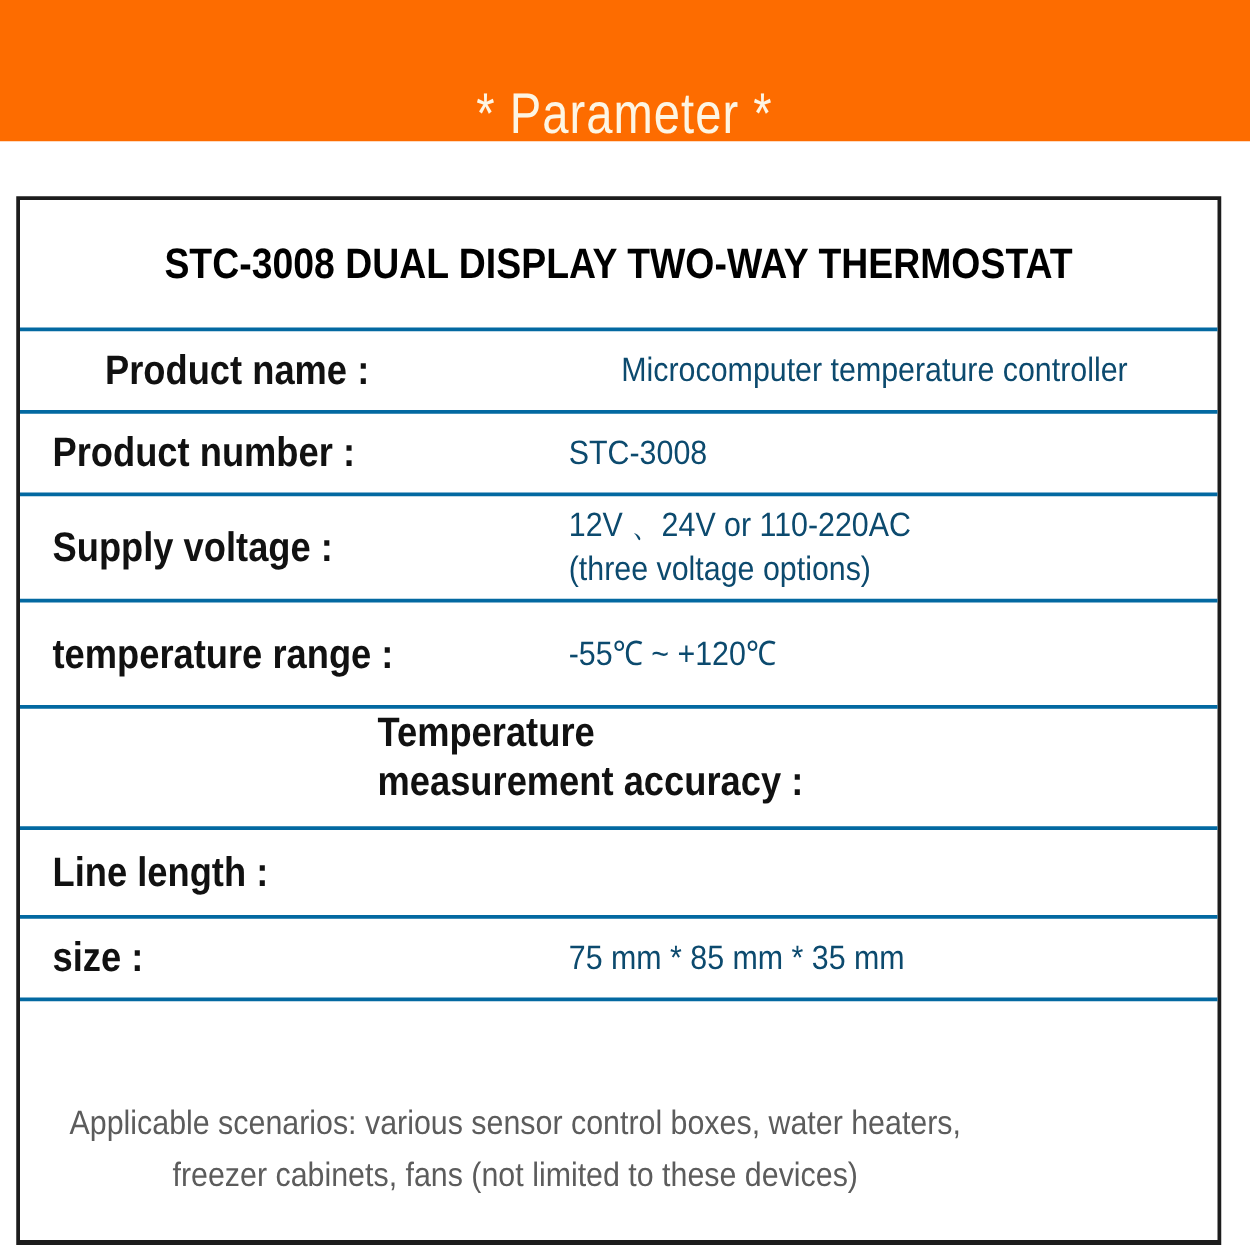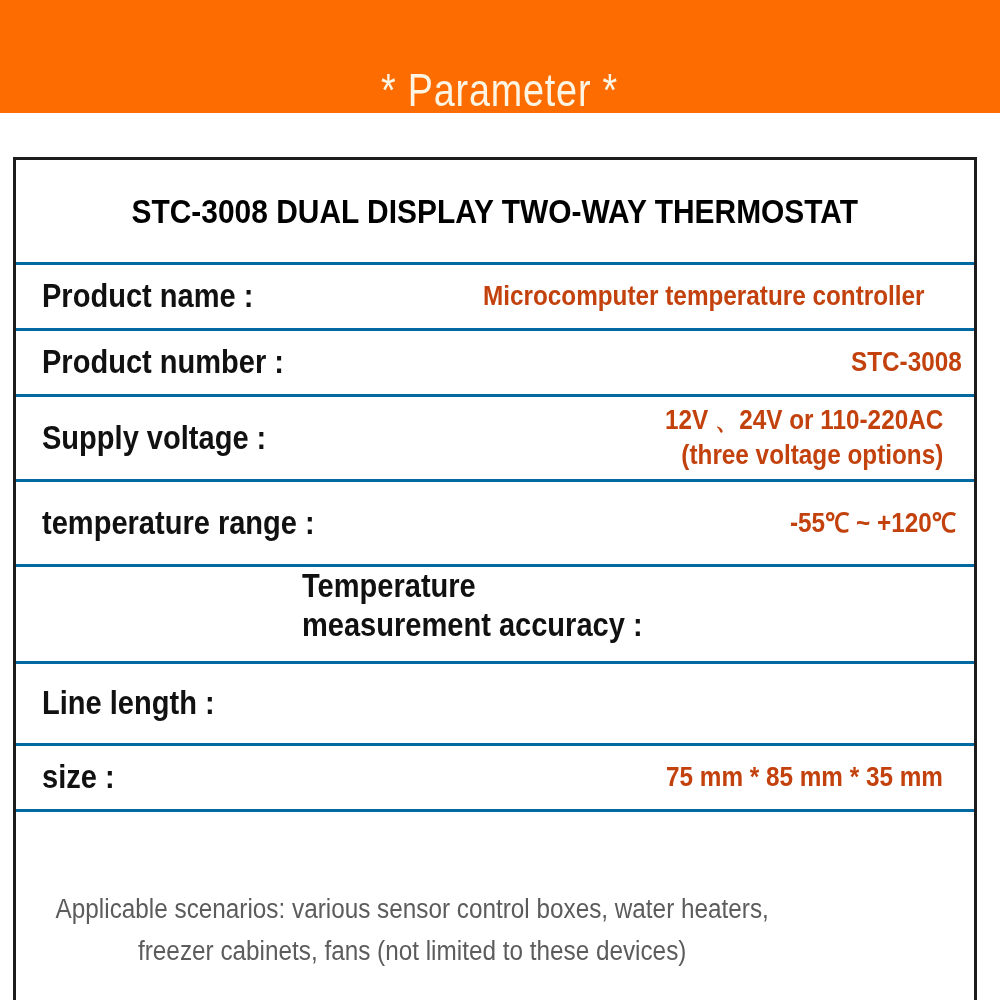--- a/index.html
+++ b/index.html
@@ -96,41 +96,40 @@
   }
   .cell-label .lbl-inner {
     display: inline-block;
     transform: scaleX(0.88);
     transform-origin: left center;
   }
   .cell-value {
     box-sizing: border-box;
     flex: 1 1 auto;
     font-family: "Liberation Sans", sans-serif;
-    font-weight: 700;
+    font-weight: 400;
     font-size: 27px;
-    color: #c2410c;
+    color: #0c4a6e;
     line-height: 1.28;
-    text-align: right;
   }
   .cell-value .val-inner {
     display: inline-block;
     transform: scaleX(0.9);
     transform-origin: left center;
     white-space: pre-line;
   }
 
-  .row-name      { height: 66px; }
+  .row-name      { height: 66px; padding-left: 42px; }
   .row-number    { height: 66px; }
   .row-voltage   { height: 85px; }
   .row-range     { height: 85px; }
   .row-accuracy  { height: 97px; align-items: flex-end; padding-bottom: 8px; flex-direction: column; }
   .row-accuracy .cell-label { padding-bottom: 0; }
   .row-accuracy .cell-value { padding-bottom: 6px; }
-  .row-line      { height: 82px; }
+  .row-line      { height: 71px; }
   .row-size      { height: 66px; }
 
   
   .row-accuracy {
     align-items: center;
   }
   .label-two-line {
     position: relative;
   }
   .row-accuracy .cell-value {

